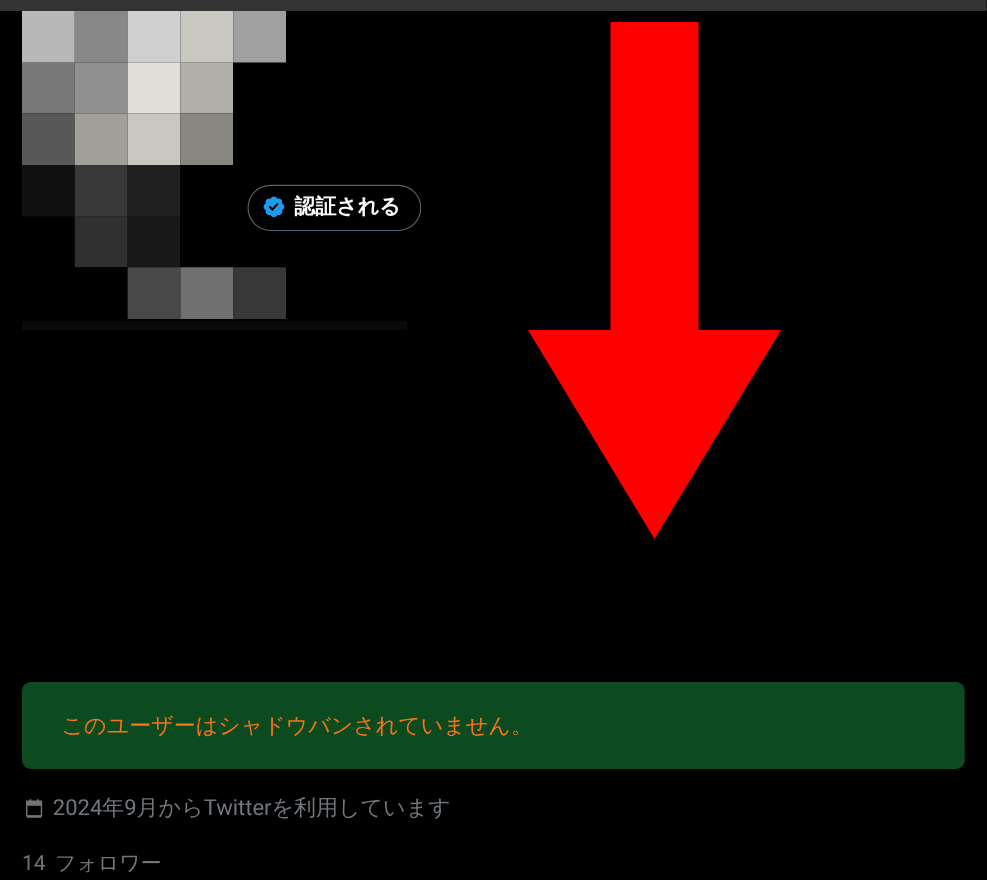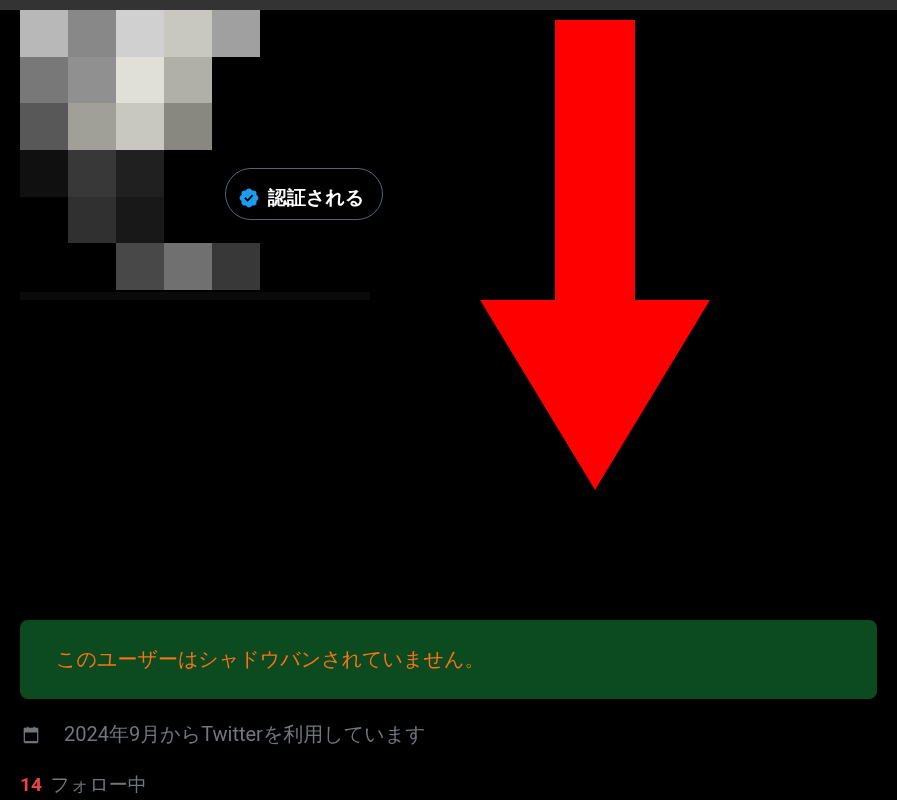--- a/index.html
+++ b/index.html
@@ -60,21 +60,21 @@
     }
     .verify-badge {
       position: absolute;
       left: 225px;
       top: 158px;
       border: 1px solid #536471;
       background: #000;
       color: #fff;
       font-size: 19px;
       font-weight: 700;
-      padding: 16px 18px 8px 12px;
+      padding: 6px 18px 8px 12px;
       border-radius: 999px;
       display: inline-flex;
       align-items: center;
       gap: 8px;
       cursor: pointer;
     }
     .verified-icon {
       width: 22px;
       height: 22px;
       display: inline-flex;
@@ -88,36 +88,36 @@
       padding: 26px 36px;
       color: #f97316;
       font-size: 20px;
     }
     .join-date {
       margin-top: 22px;
       color: #71767b;
       font-size: 20px;
       display: flex;
       align-items: center;
-      gap: 22px;
+      gap: 6px;
     }
     .calendar-icon {
       width: 22px;
       height: 22px;
       display: inline-flex;
       align-items: center;
       justify-content: center;
     }
     .follow-stats {
       margin-top: 24px;
       display: flex;
       gap: 26px;
       font-size: 19px;
     }
-    .follow-stats .count { color: #ef4444; font-weight: 700; }
+    .follow-stats .count { color: #737373; font-weight: 400; }
     .follow-stats .label { color: #71767b; margin-left: 4px; }
     .red-arrow {
       position: absolute;
       left: 480px;
       top: 20px;
       pointer-events: none;
     }
   </style>
 </head>
 <body>
@@ -185,21 +185,21 @@
           <rect x="4" y="8" width="16" height="12" fill="none" stroke="#71767b" stroke-width="1.5"></rect>
           <rect x="4" y="4" width="16" height="4" fill="none" stroke="#71767b" stroke-width="1.5"></rect>
         </svg>
     </span>
     <span>2024年9月からTwitterを利用しています</span>
   </div>
 
   <div class="follow-stats">
     <div>
       <span class="count">14</span>
-      <span class="label">フォロー中</span>
+      <span class="label">フォロワー</span>
     </div>
   </div>
 
 </div>
 
 <svg class="red-arrow" width="230" height="480" viewBox="0 0 230 480">
   <path fill="#ff0000" d="M 75 0 L 155 0 L 155 280 L 230 280 L 115 470 L 0 280 L 75 280 Z"></path>
 </svg>
 
 </body></html>

